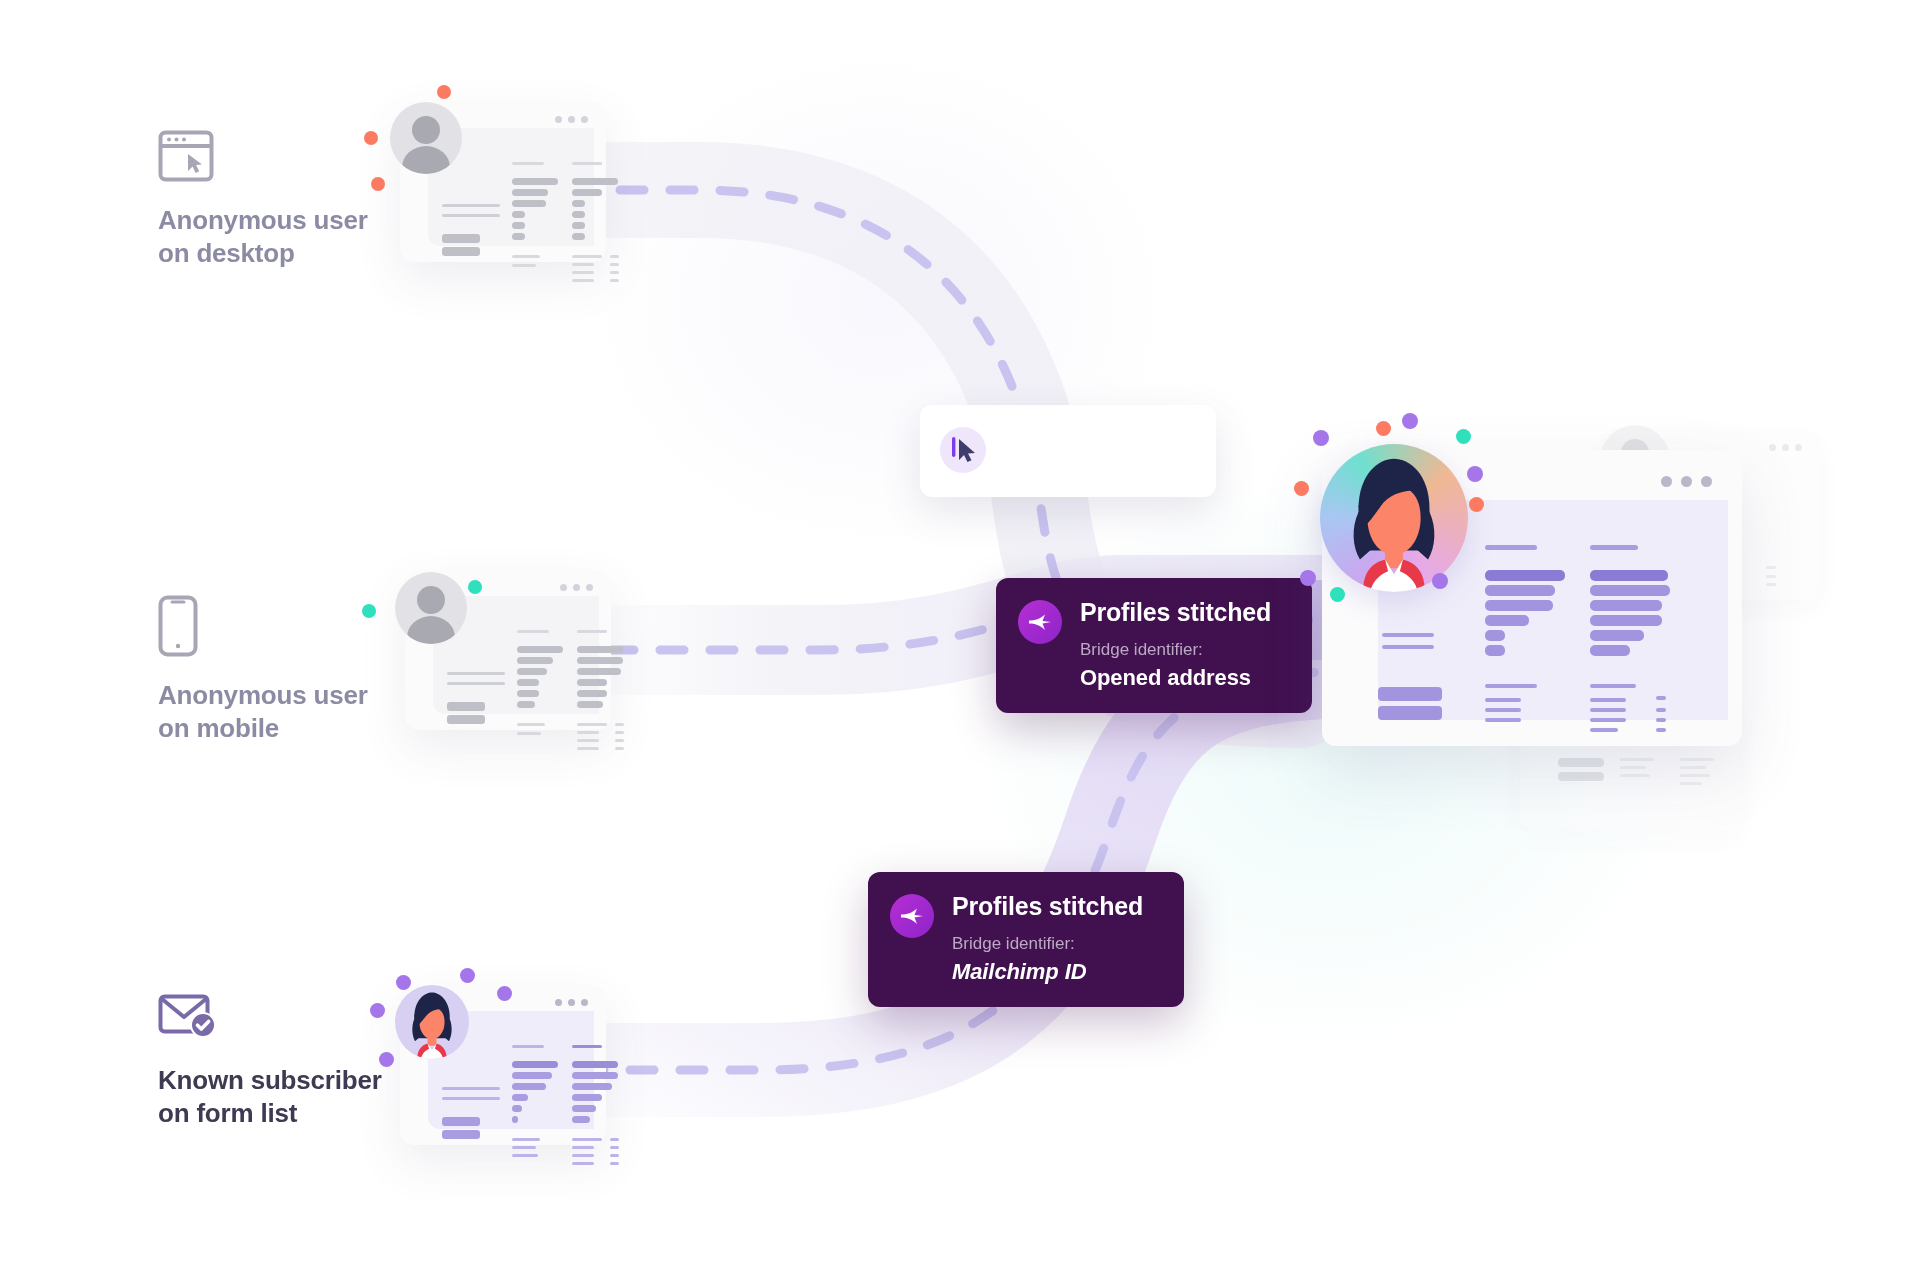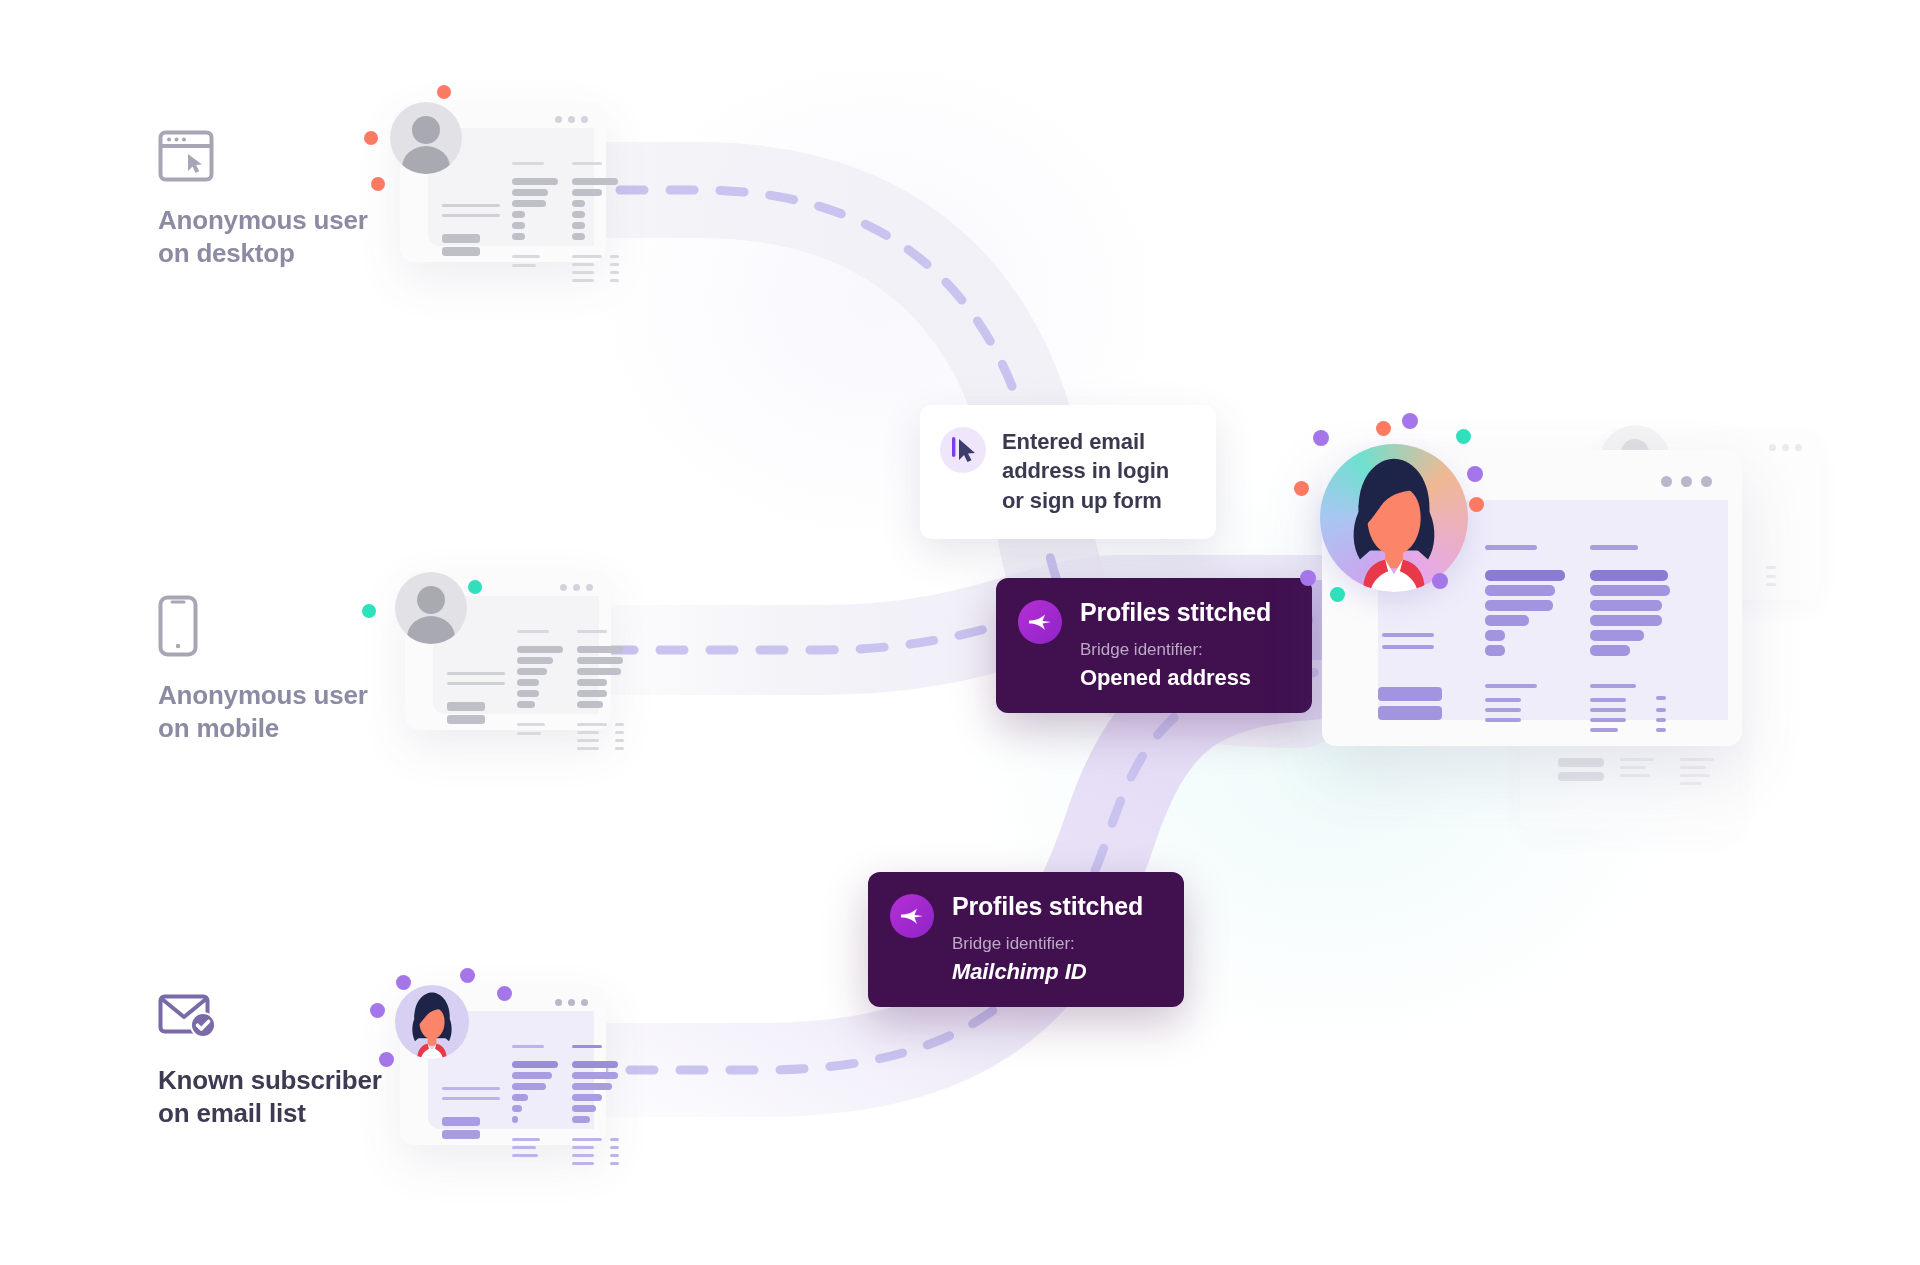--- a/index.html
+++ b/index.html
@@ -148,21 +148,21 @@
     <span class="icon">
       <svg width="62" height="52" viewBox="0 0 62 52" fill="none">
         <rect x="2.5" y="6.5" width="47" height="35" rx="4" stroke="#7a6aa8" stroke-width="4"></rect>
         <path d="M4 9 L26 27 L48 9" stroke="#7a6aa8" stroke-width="4" stroke-linecap="round" stroke-linejoin="round"></path>
         <circle cx="45" cy="35" r="13" fill="#ffffff"></circle>
         <circle cx="45" cy="35" r="11" fill="#7a6aa8"></circle>
         <path d="M39.5 35.2 L43.3 39 L50.6 31.4" stroke="#ffffff" stroke-width="3.6" stroke-linecap="round" stroke-linejoin="round" fill="none"></path>
       </svg>
     </span>
     <div class="txt">Known subscriber
-on email list</div>
+on form list</div>
   </div>
 
   <div class="card" style="left:400px;top:102px;width:206px;height:160px;">
     <div class="inner"></div>
     <div class="dots3">
         <i></i>
         <i></i>
         <i></i>
       </div>
 
@@ -306,23 +306,20 @@
   <div class="dot" style="left:370px;top:1003px;width:15px;height:15px;background:#a476ea;"></div>
   <div class="dot" style="left:379px;top:1052px;width:15px;height:15px;background:#a476ea;"></div>
 
   <div class="tip" style="left:920px;top:405px;width:256px;padding:22px 20px 24px 20px;">
     <span class="tip-ic">
       <svg width="28" height="30" viewBox="0 0 28 30" fill="none">
         <rect x="3" y="2" width="3.4" height="20" rx="1.7" fill="#7b3cf0"></rect>
         <path d="M10 4 L10 25 L15 20 L18.5 27 L22.5 25.2 L19 18.5 L26 18 Z" fill="#3f3d6b"></path>
       </svg>
     </span>
-    <span class="tip-tx">Entered email
-address in login
-or sign up form</span>
   </div>
 
 
   <div class="connector" style="left:1245px;top:580px;width:108px;height:80px;">
     <span class="cbar"></span>
   </div>
 
   <div class="badge" style="left:996px;top:578px;width:272px;padding:22px 22px 24px 22px;">
     <span class="bg-ic">
       <svg width="26" height="22" viewBox="0 0 26 22" fill="none">

